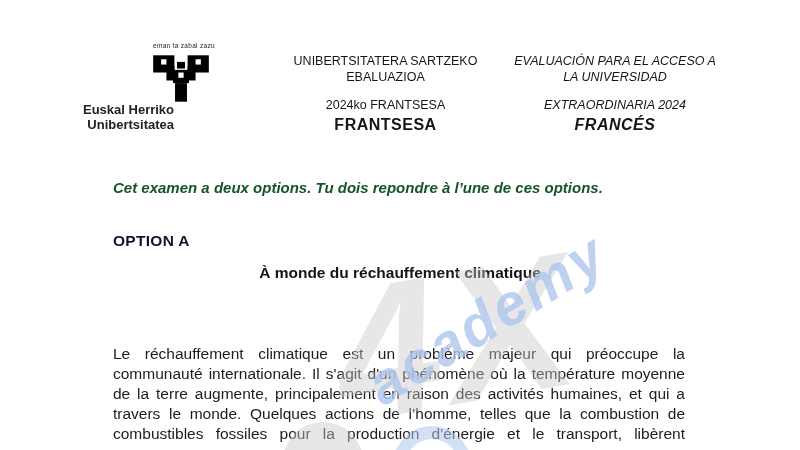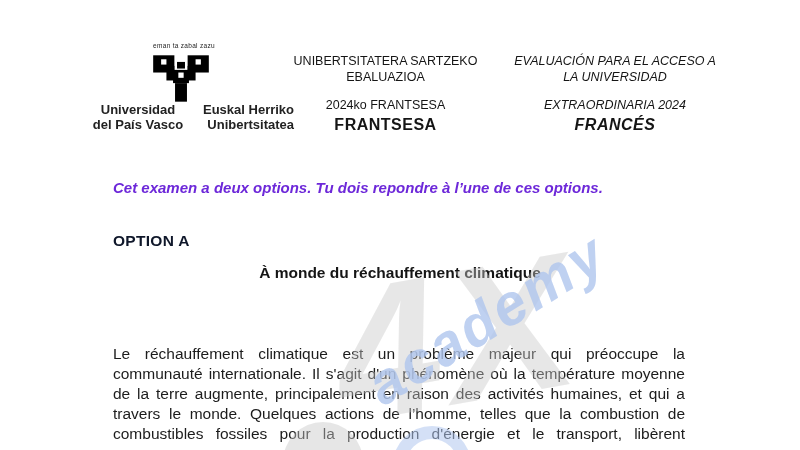--- a/index.html
+++ b/index.html
@@ -16,21 +16,21 @@
              font-size:13px;font-weight:700;line-height:15px;color:#222;}
   .uni-es{width:110px;text-align:center;}
   .uni-eu{text-align:right;}
   .hdr-col{position:absolute;top:53px;text-align:center;font-size:12.5px;line-height:16px;color:#151515;}
   .hdr-center{left:273px;width:225px;}
   .hdr-right{left:500px;width:230px;font-style:italic;}
   .hdr-session{margin-top:12px;}
   .hdr-subject{margin-top:4px;font-size:16px;font-weight:700;letter-spacing:.5px;}
   
   .instruction{position:absolute;left:113px;top:179px;width:560px;
-               font-size:15px;font-weight:700;font-style:italic;color:#6d28d9;}
+               font-size:15px;font-weight:700;font-style:italic;color:#14532d;}
   .option-label{position:absolute;left:113px;top:232px;font-size:15.5px;font-weight:700;
                 letter-spacing:.3px;color:#0f172a;}
   .text-title{position:absolute;left:85px;top:264px;width:630px;text-align:center;
               font-size:15.5px;font-weight:700;color:#151515;}
   .body-text{position:absolute;left:113px;top:344px;width:572px;z-index:1;
              font-size:15.5px;line-height:20px;color:#1c1c1c;}
   .body-line{text-align:justify;text-align-last:justify;}
   
   .wm{pointer-events:none;}
   .wm-gray-text{position:absolute;left:352px;top:262px;z-index:2;
@@ -67,24 +67,20 @@
       <rect x="38" y="30" width="24" height="20"></rect>
       <rect x="41" y="50" width="18" height="28"></rect>
     </g>
     <g fill="#fff">
       <rect x="20" y="14" width="8" height="8"></rect>
       <rect x="72" y="14" width="8" height="8"></rect>
       <rect x="46" y="34" width="8" height="8"></rect>
     </g>
   </svg>
   <div class="uni-names">
-    <div class="uni-es">
-      <div>Universidad</div>
-      <div>del País Vasco</div>
-    </div>
     <div class="uni-eu">
       <div>Euskal Herriko</div>
       <div>Unibertsitatea</div>
     </div>
   </div>
 
   <div class="hdr-col hdr-center">
     <div>UNIBERTSITATERA SARTZEKO</div>
     <div>EBALUAZIOA</div>
     <div class="hdr-session">2024ko FRANTSESA</div>

